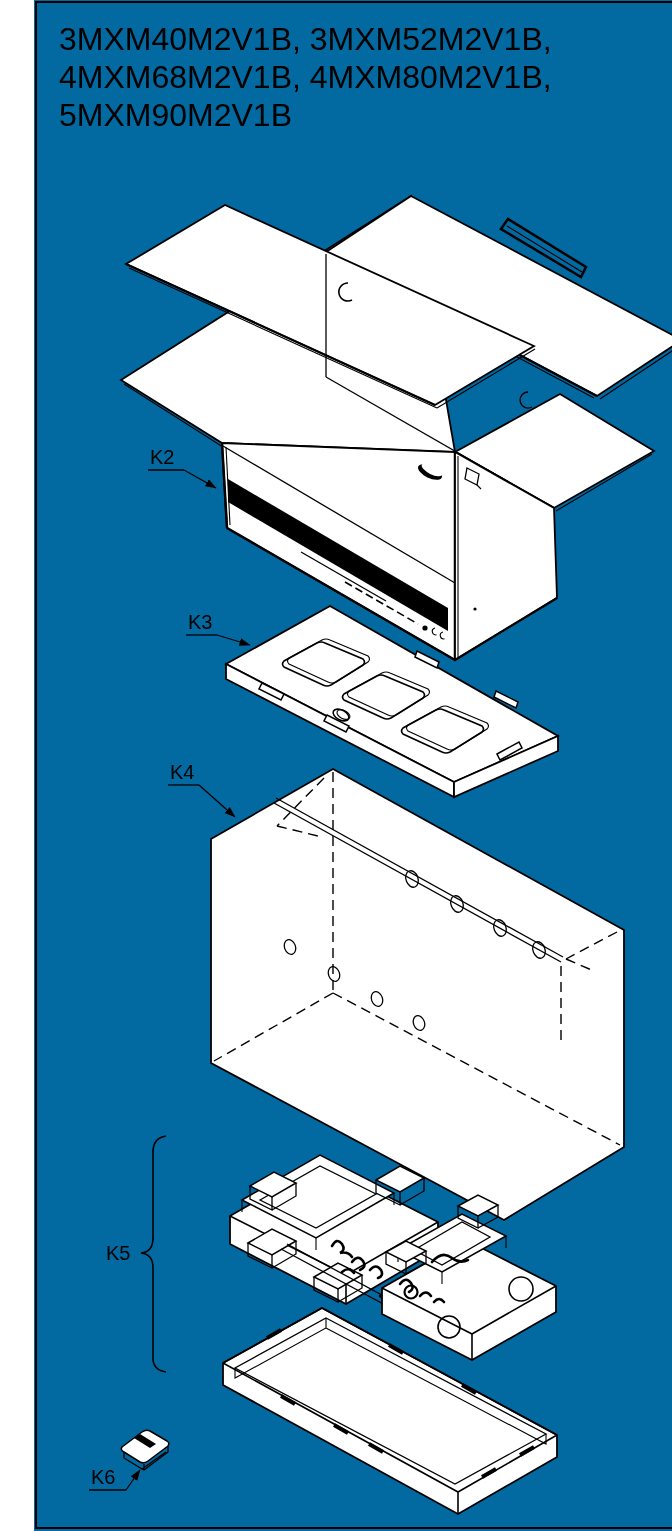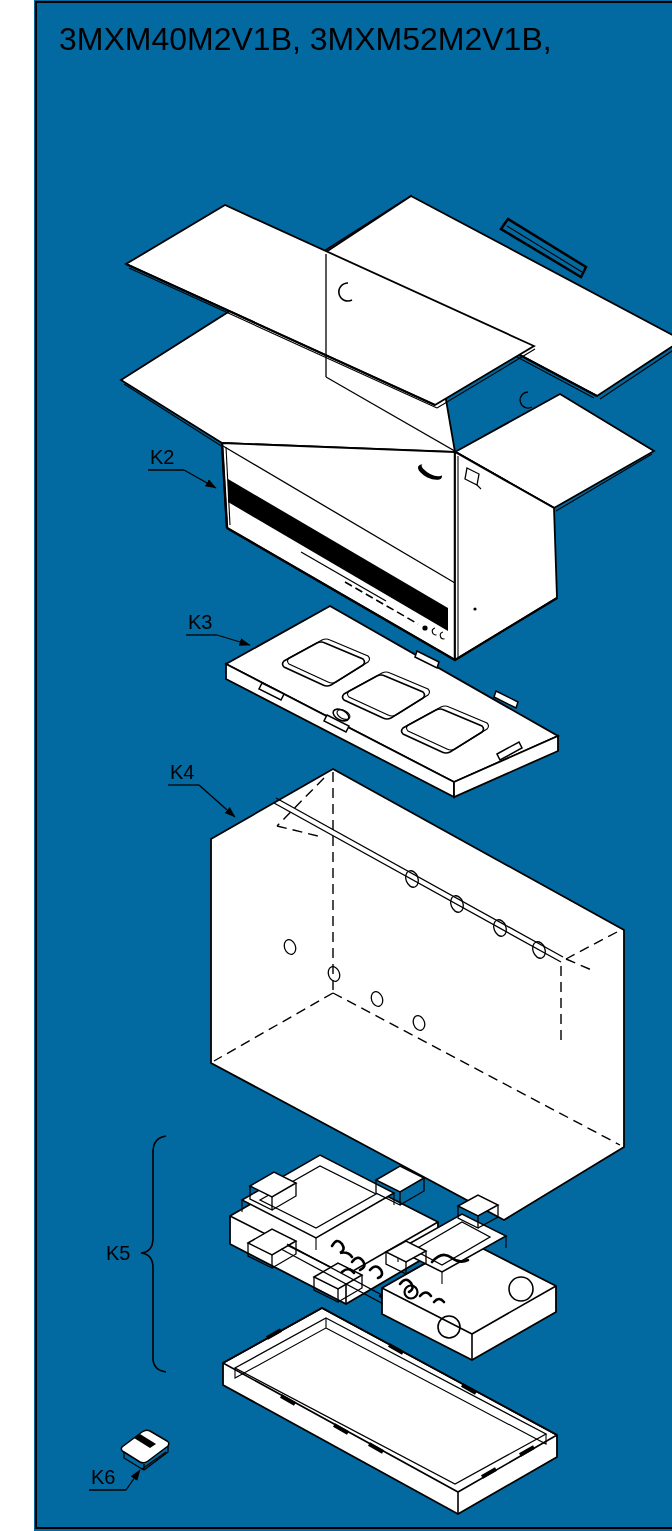--- a/index.html
+++ b/index.html
@@ -21,20 +21,22 @@
   .slot{fill:none;stroke:#000;stroke-width:4px;}
   .callout{font:20px "Liberation Sans",sans-serif;fill:#000;}
 </style>
 </head>
 <body>
 
 <div class="page">
 
   <div class="title-block">
     <div>3MXM40M2V1B, 3MXM52M2V1B,</div>
+    <div>4MXM68M2V1B, 4MXM80M2V1B,</div>
+    <div>5MXM90M2V1B</div>
   </div>
 
   <svg width="672" height="1531" viewBox="0 0 672 1531">
     <defs>
       <marker id="arw" markerWidth="13" markerHeight="10" refX="10.5" refY="5" orient="auto" markerUnits="userSpaceOnUse">
         <path d="M0,1 L11,5 L0,9 Z" fill="#000"></path>
       </marker>
     </defs>
 
     <rect x="2" y="2" width="661" height="1526" fill="none" stroke="#000" stroke-width="2"></rect>

